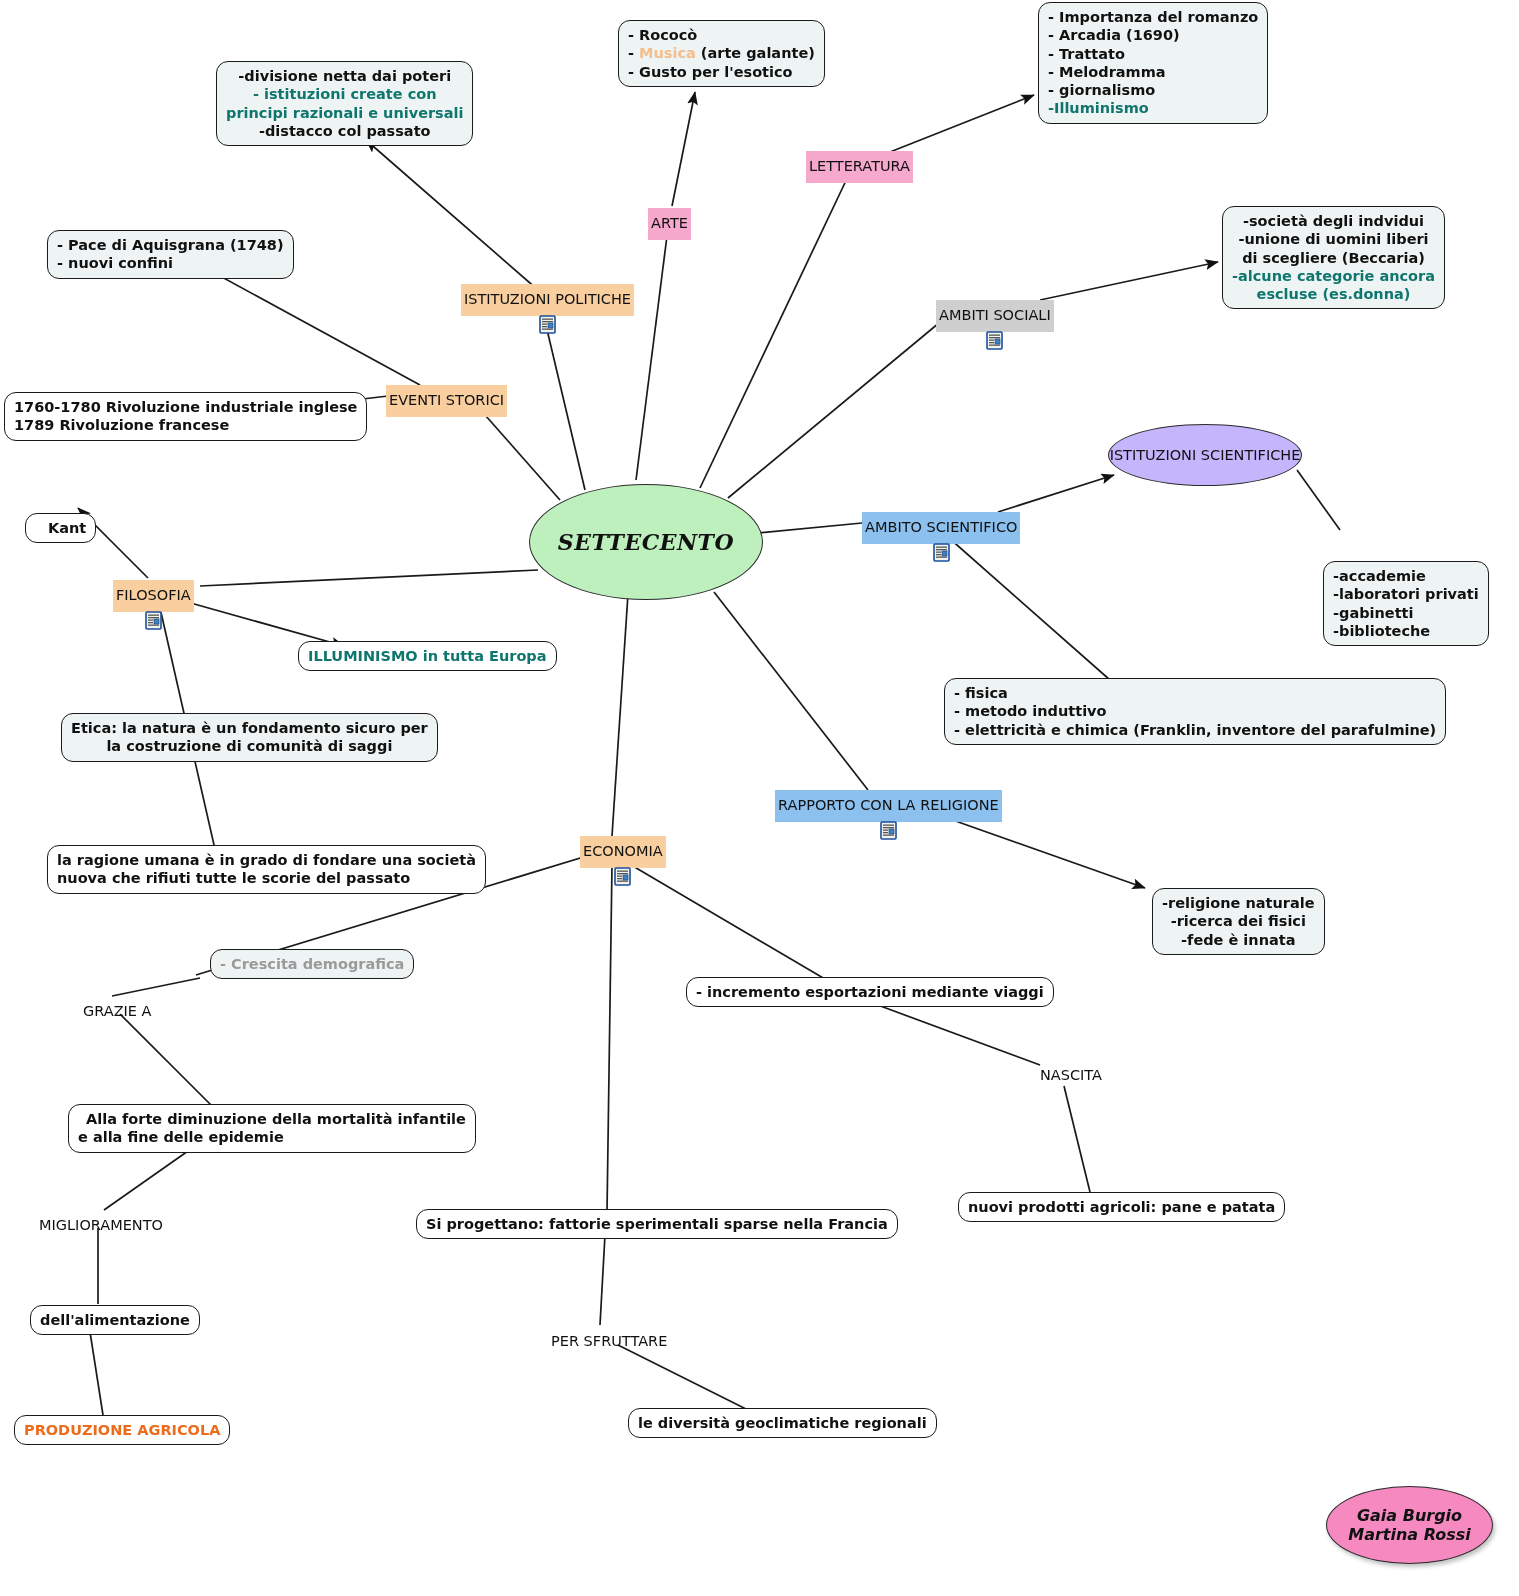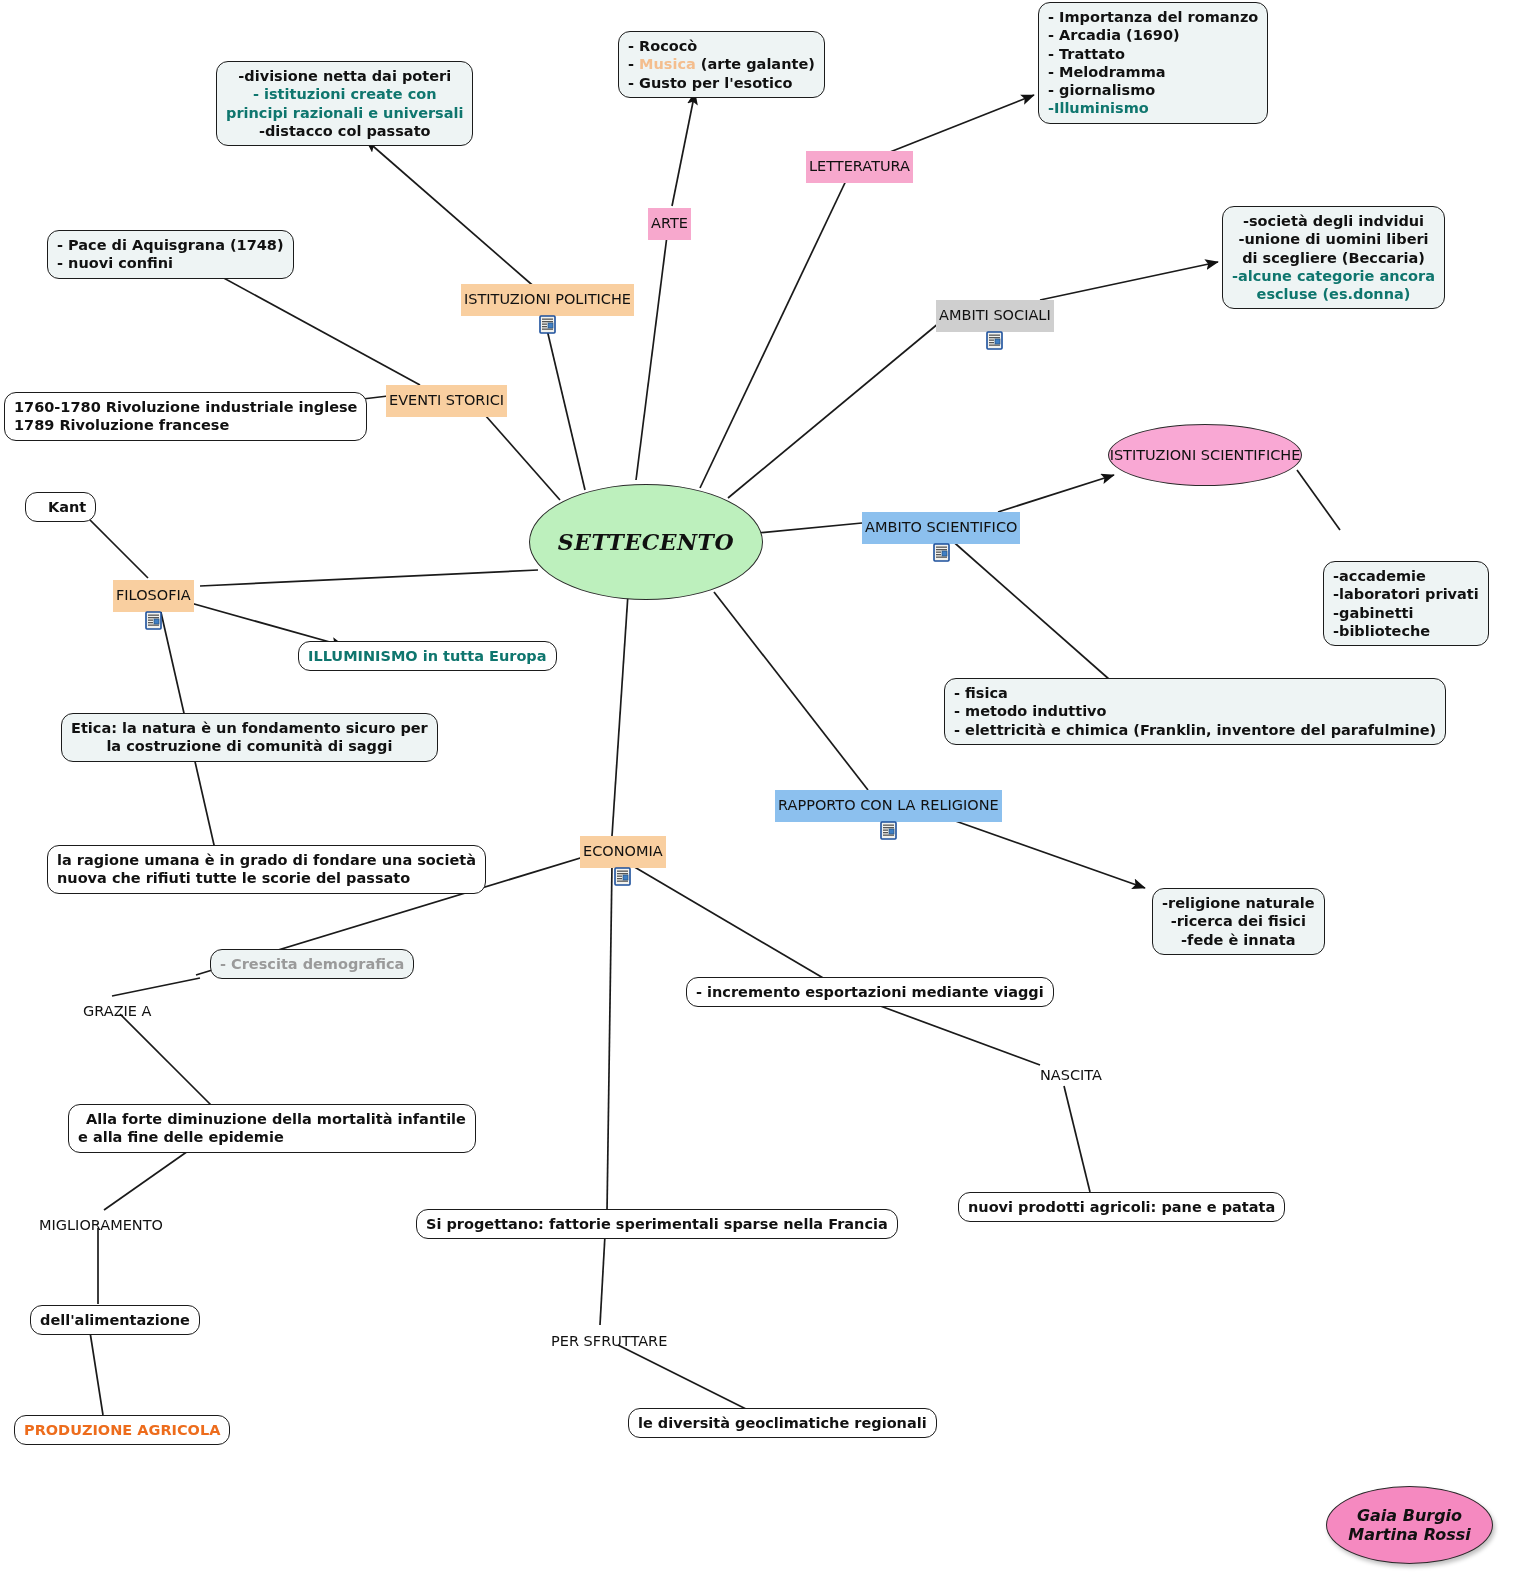--- a/index.html
+++ b/index.html
@@ -55,21 +55,21 @@
     display:flex;align-items:center;justify-content:center;
     text-align:center;
   }
   #node-settecento{
     background:#bdf0bd;
     font-family:"DejaVu Serif","Liberation Serif",serif;
     font-style:italic;font-weight:bold;font-size:22px;color:#111;
     letter-spacing:.5px;
   }
   #node-ist-scientifiche{
-    background:#f9a8d4;
+    background:#c4b5fd;
     font-size:14.5px;font-weight:normal;color:#111;
   }
   #node-authors{
     background:#f589c0;
     font-family:"DejaVu Sans","Liberation Sans",sans-serif;
     font-style:italic;font-weight:bold;font-size:16px;color:#111;
     line-height:1.2;
     box-shadow:2px 3px 4px rgba(0,0,0,.25);
   }
 
@@ -246,21 +246,21 @@
     <span class="tag plain">NASCITA</span>
   </div>
 
   <div class="node box" id="box-istituzioni" style="left:216px;top:61px;">
     <div>-divisione netta dai poteri</div>
     <div class="teal">- istituzioni create con</div>
     <div class="teal">principi razionali e universali</div>
     <div>-distacco col passato</div>
   </div>
 
-  <div class="node box left" id="box-arte" style="left:618px;top:31px;">
+  <div class="node box left" id="box-arte" style="left:618px;top:20px;">
     <div>- Rococò</div>
     <div><span>- </span><span class="peach">Musica</span><span>  (arte galante)</span></div>
     <div>- Gusto per l'esotico</div>
   </div>
 
   <div class="node box left" id="box-letteratura" style="left:1038px;top:2px;">
     <div>- Importanza del romanzo</div>
     <div>- Arcadia (1690)</div>
     <div>- Trattato</div>
     <div>- Melodramma</div>
@@ -271,21 +271,21 @@
   <div class="node box left" id="box-pace" style="left:47px;top:230px;">
     <div>- Pace di Aquisgrana (1748)</div>
     <div>- nuovi confini</div>
   </div>
 
   <div class="node box white left" id="box-rivoluzioni" style="left:4px;top:392px;">
     <div>1760-1780 Rivoluzione industriale inglese</div>
     <div>1789 Rivoluzione francese</div>
   </div>
 
-  <div class="node box white" id="box-kant" style="left:25px;top:492px;padding-left:22px;">
+  <div class="node box white" id="box-kant" style="left:25px;top:513px;padding-left:22px;">
     <div>Kant</div>
   </div>
 
   <div class="node box white" id="box-illuminismo" style="left:298px;top:641px;">
     <div class="teal">ILLUMINISMO in tutta Europa</div>
   </div>
 
   <div class="node box" id="box-etica" style="left:61px;top:713px;">
     <div>Etica: la natura è un fondamento sicuro per</div>
     <div>la costruzione di comunità di saggi</div>

